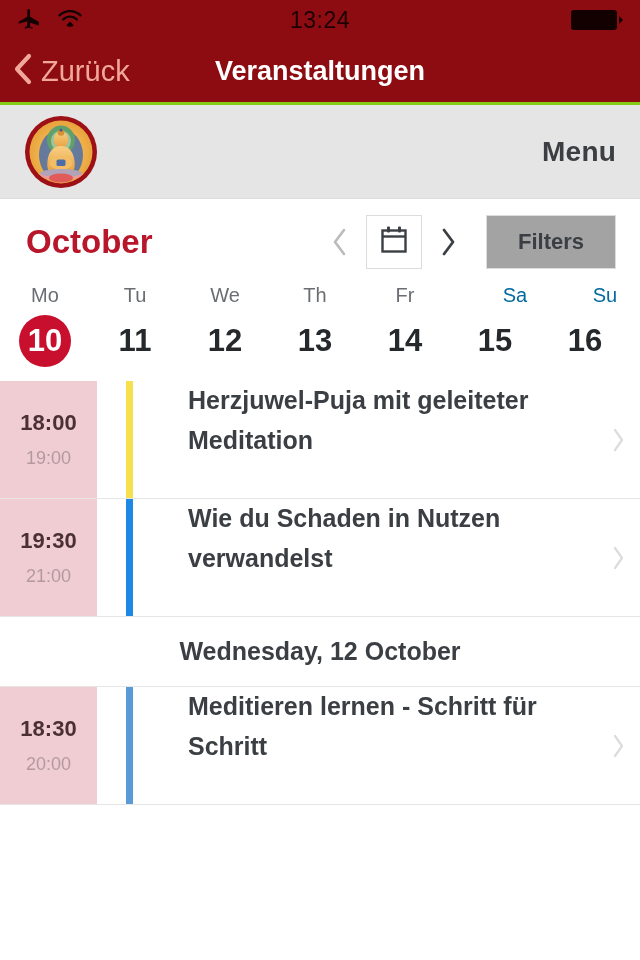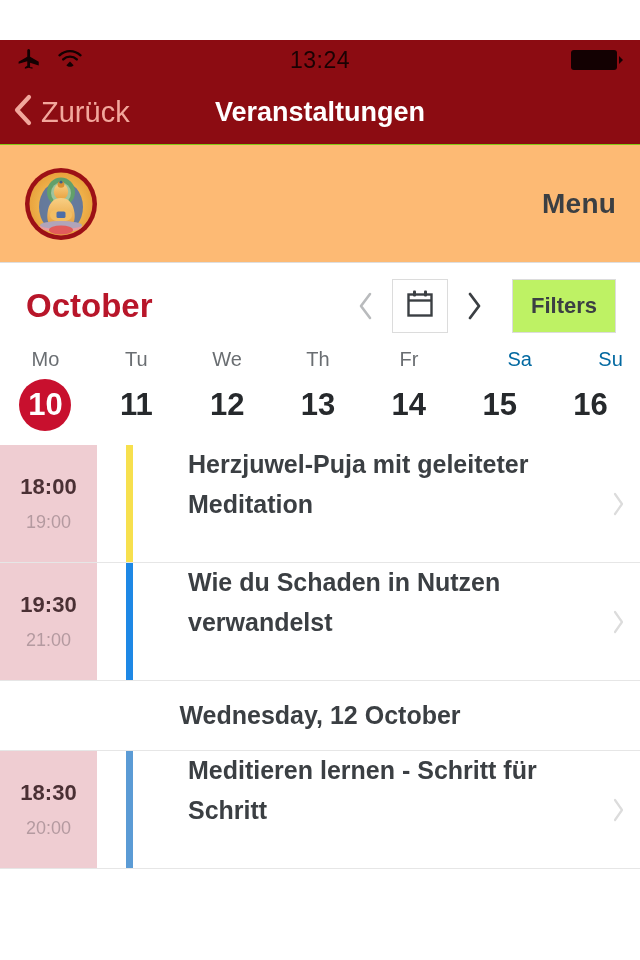--- a/index.html
+++ b/index.html
@@ -14,21 +14,20 @@
   }
 
   
   .status-bar {
     height: 40px;
     background: #8c0c12;
     display: flex;
     align-items: center;
     padding: 0 16px;
     position: relative;
-    margin-top: 40px;
   }
   .status-left {
     display: flex;
     align-items: center;
     gap: 14px;
   }
   .status-icon { display: block; }
   .status-time {
     position: absolute;
     left: 0; right: 0;
@@ -47,21 +46,21 @@
     align-items: center;
   }
 
   
   .nav-bar {
     height: 65px;
     background: #8c0c12;
     display: flex;
     align-items: center;
     position: relative;
-    border-bottom: 1px solid #84cc16;
+    border-bottom: 3px solid #84cc16;
   }
   .nav-back {
     display: flex;
     align-items: center;
     gap: 5px;
     padding-left: 10px;
     cursor: pointer;
     z-index: 2;
   }
   .nav-back-chevron { display: block; }
@@ -74,22 +73,22 @@
     position: absolute;
     left: 0; right: 0;
     text-align: center;
     font-size: 27px;
     font-weight: 700;
     color: #ffffff;
   }
 
   
   .logo-bar {
-    height: 118px;
-    background: #fdba74;
+    height: 94px;
+    background: #e5e5e5;
     display: flex;
     align-items: center;
     justify-content: space-between;
     padding: 0 24px;
     border-bottom: 1px solid #dedede;
     gap: 27px;
   }
   .logo {
     width: 74px; height: 74px;
     border-radius: 50%;
@@ -132,35 +131,35 @@
   .cal-btn {
     width: 56px; height: 54px;
     border: 1px solid #dcdcdc;
     background: #fff;
     display: flex; align-items: center; justify-content: center;
     cursor: pointer;
     margin: 0 4px;
   }
   .filters-btn {
     margin-left: 16px;
-    width: 104px;
+    width: 130px;
     height: 54px;
     border: 1px solid #dcdcdc;
-    background: #bef264;
+    background: #a3a3a3;
     display: flex; align-items: center; justify-content: center;
     font-size: 22px;
     font-weight: 700;
     color: #3b3f43;
     cursor: pointer;
   }
 
   
   .week-strip {
     display: flex;
-    padding: 0 4px 14px 0;
+    padding: 0 10px 14px 0;
   }
   .day-cell {
     flex: 1;
     display: flex;
     flex-direction: column;
     align-items: center;
     cursor: pointer;
   }
   .day-label {
     font-size: 20px;

